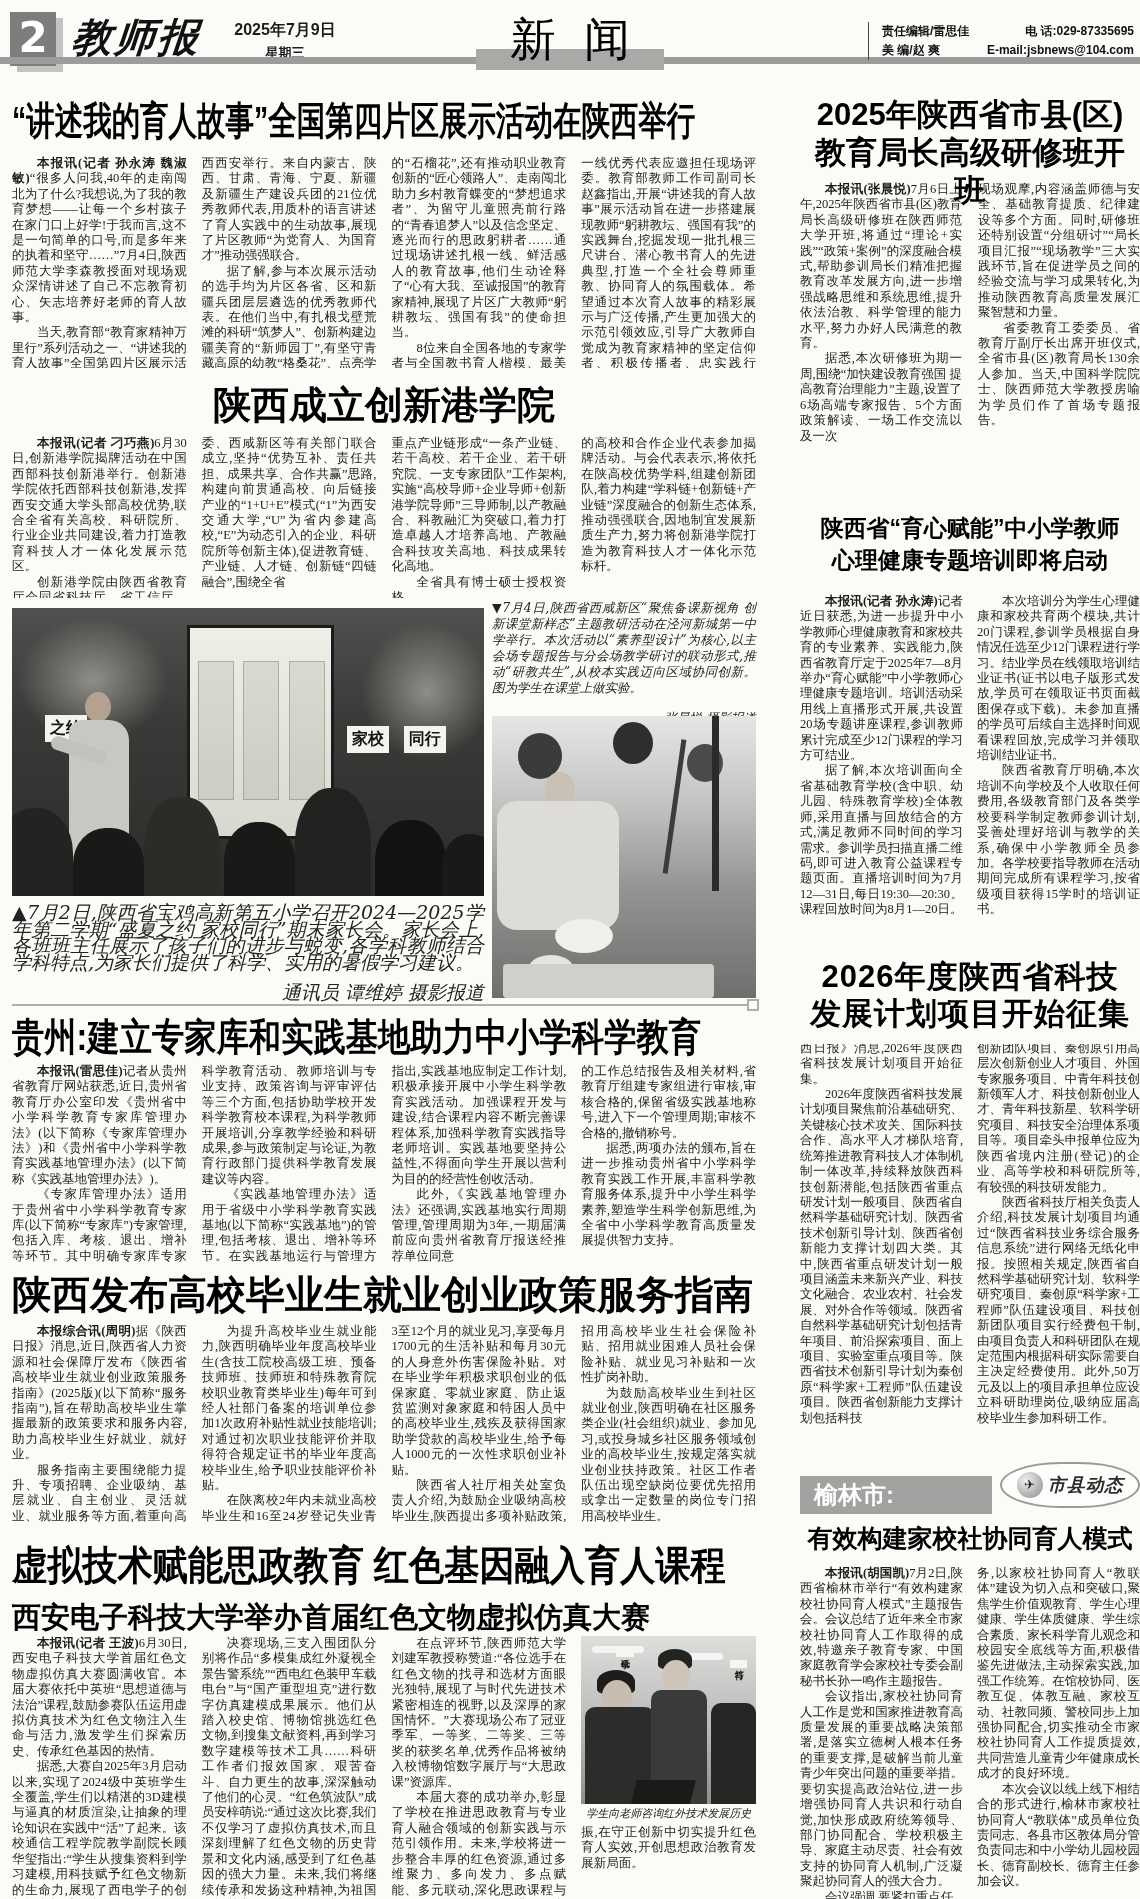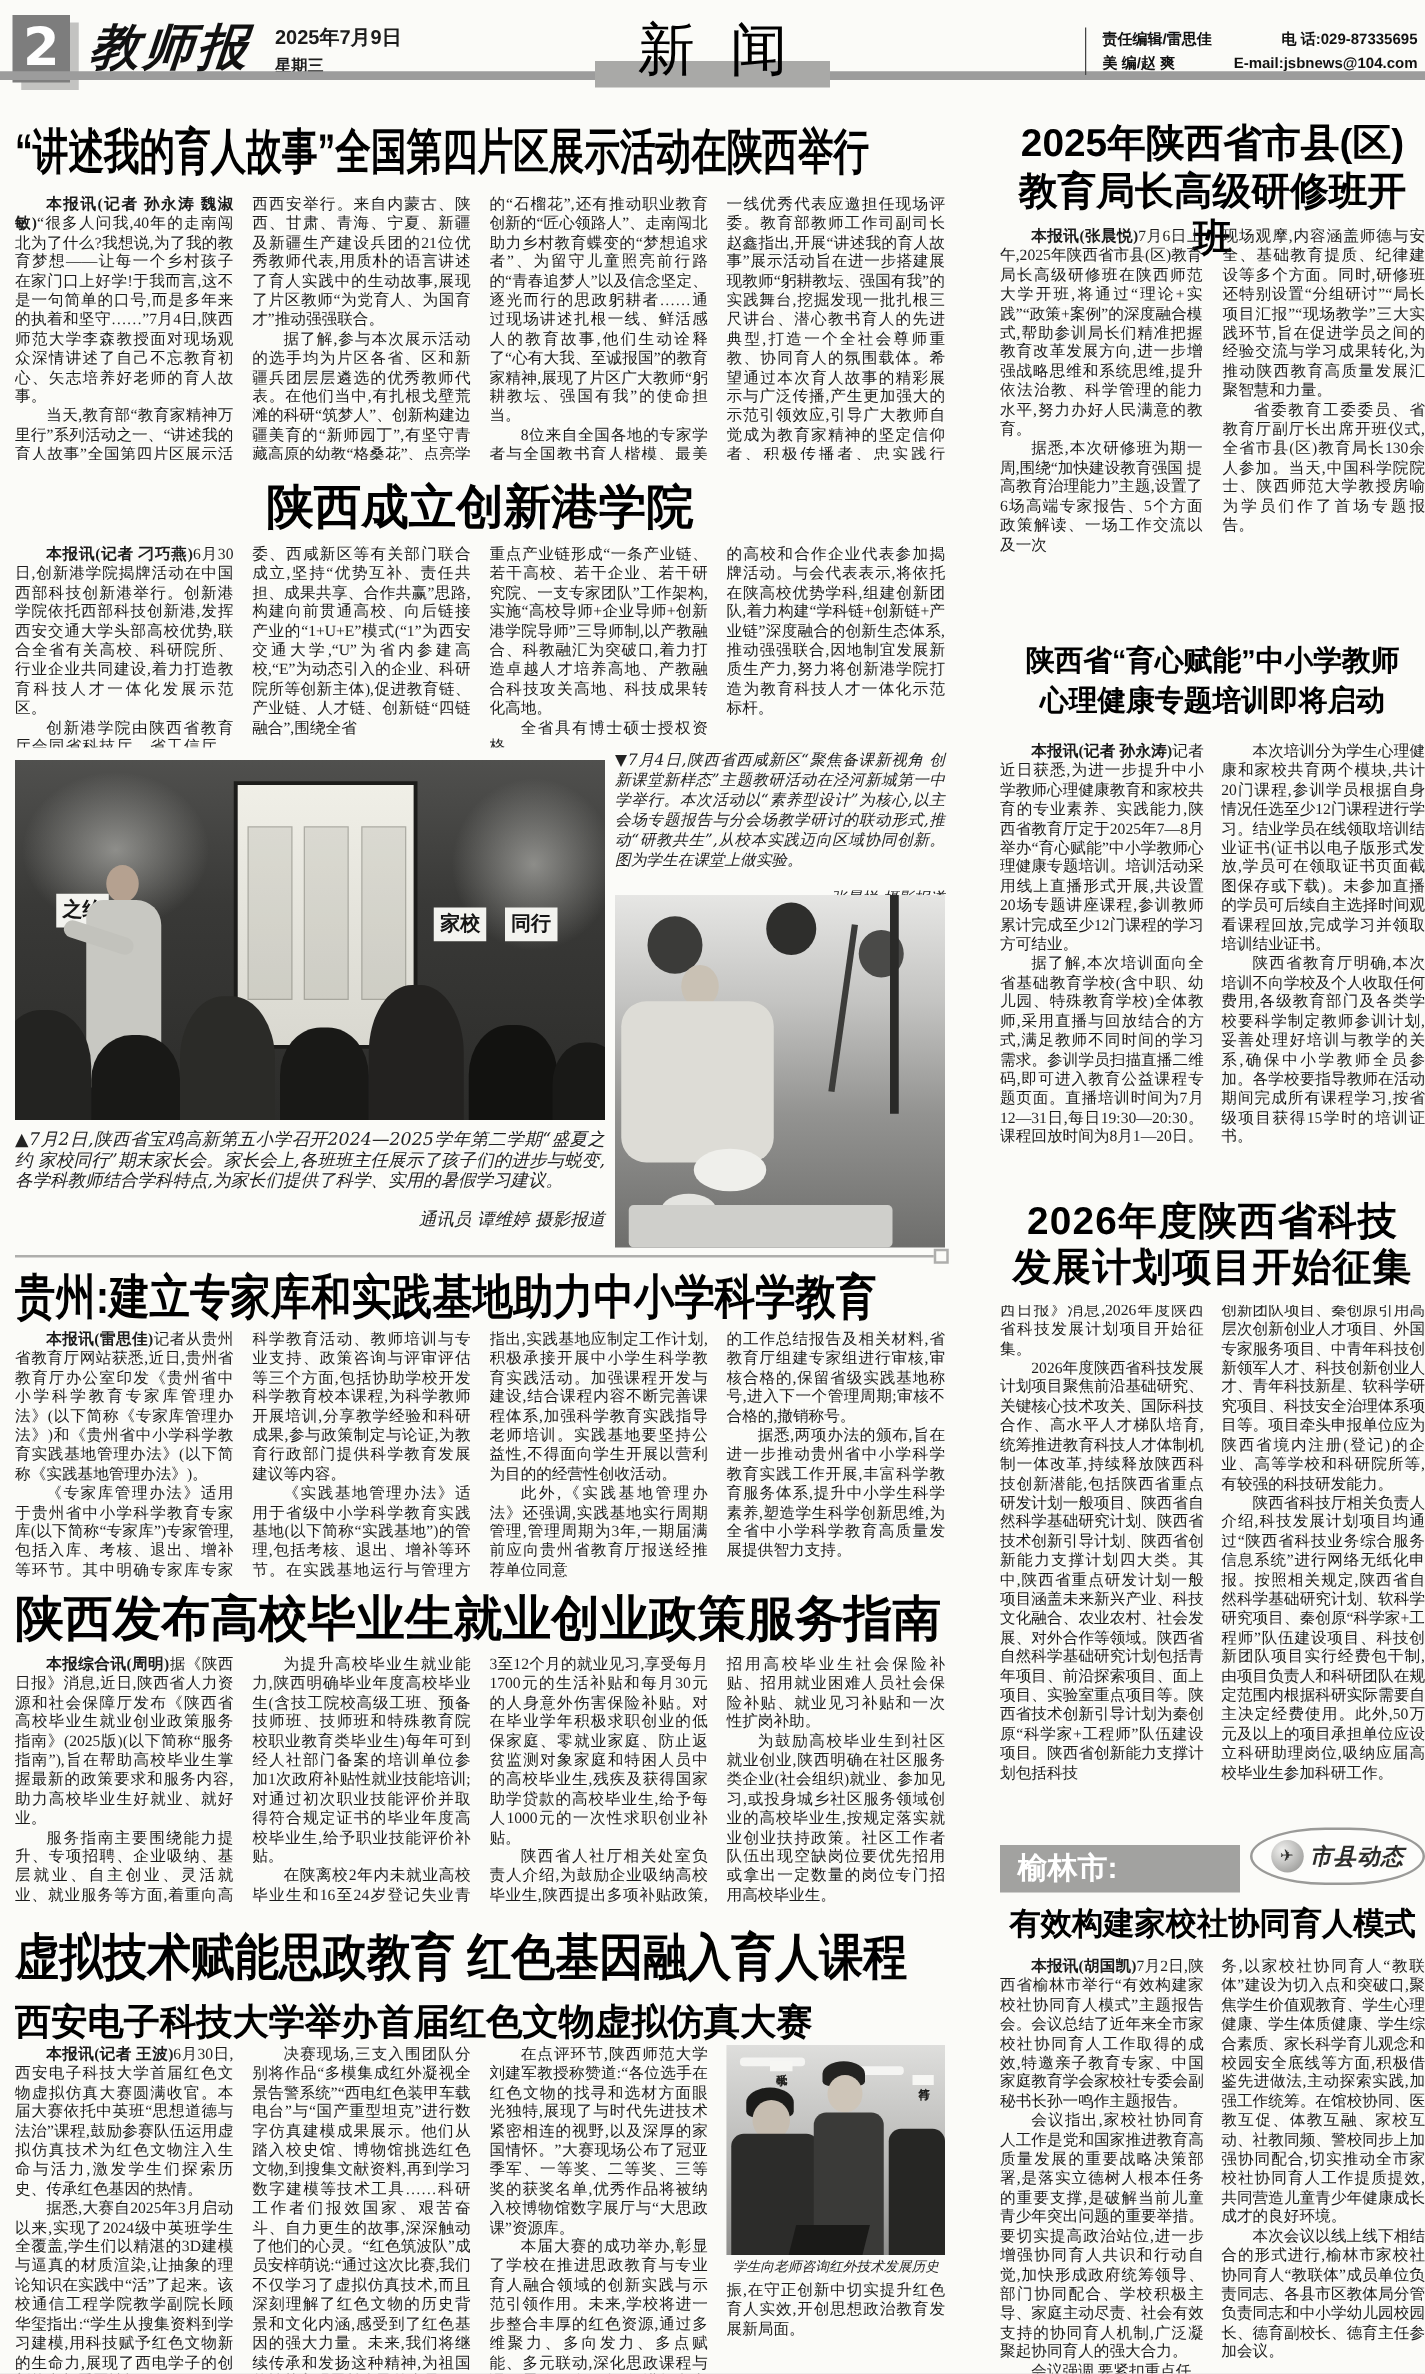--- a/index.html
+++ b/index.html
@@ -6,21 +6,21 @@
   .page{position:relative;width:1140px;height:1899px;margin:0 auto;background:#fbfbf8;
         font-family:"Liberation Serif",serif;color:#1c1c1c;overflow:hidden;}
   .abs{position:absolute;}
 
   
   .pageno{left:10px;top:12px;width:46px;height:54px;background:#7d7d7d;color:#fff;
           font-family:"DejaVu Sans",sans-serif;font-weight:bold;font-size:42px;line-height:52px;
           text-align:center;box-shadow:7px 6px 0 #c3c3c1;}
   .masthead{left:72px;top:10px;font-family:"DejaVu Serif",serif;font-style:italic;font-weight:bold;
             font-size:40px;letter-spacing:3px;transform:skewX(-5deg);color:#111;}
-  .dateblock{left:220px;top:20px;width:130px;
+  .dateblock{left:220px;top:20px;width:130px;text-align:center;
              font-family:"Liberation Sans",sans-serif;font-weight:bold;}
   .dateblock .d1{font-size:16px;}
   .dateblock .d2{font-size:13px;margin-top:3px;}
   .headbar{left:0;top:57px;width:1140px;height:7px;background:#9c9c9c;}
   .sectitle{left:50%;top:12px;transform:translateX(-50%);font-family:"Liberation Sans",sans-serif;
             font-weight:normal;font-size:46px;letter-spacing:28px;text-indent:28px;height:58px;line-height:54px;
             background:linear-gradient(180deg,rgba(0,0,0,0) 64%,#a9a9a7 64%);padding:0 6px;color:#000;}
   .edrule{left:868px;top:22px;width:1px;height:38px;background:#444;}
   .edinfo{left:882px;top:22px;width:252px;font-family:"Liberation Sans",sans-serif;font-weight:bold;
           font-size:12px;line-height:19px;color:#111;}
@@ -53,21 +53,21 @@
   #b-a5{left:12px;top:1636px;width:744px;height:263px;}
   #b-b1{left:800px;top:182px;width:340px;height:320px;gap:16px;}
   #b-b2{left:800px;top:594px;width:340px;height:330px;gap:14px;}
   #b-b3{left:800px;top:1044px;width:340px;height:382px;gap:14px;align-items:flex-end;}
   #b-b4{left:800px;top:1566px;width:340px;height:333px;gap:14px;}
 
   
   .cap{position:absolute;font-family:"DejaVu Serif",serif;font-style:italic;text-align:justify;color:#222;}
   .cap .credit{text-align:right;margin-top:14px;}
   #capR{left:492px;top:600px;width:264px;height:112px;font-size:12.5px;line-height:16px;}
-  #capL{left:12px;top:904px;width:472px;height:88px;font-size:14px;line-height:16.5px;}
+  #capL{left:12px;top:904px;width:472px;height:88px;font-size:19px;line-height:16.5px;}
   .pcap{font-family:"DejaVu Serif",serif;font-style:italic;font-size:11px;line-height:14px;
         text-align:center;margin:3px 0 4px;}
 
   
   #div1{left:12px;top:1004px;width:738px;height:2px;background:#aeaeac;}
   #div1sq{left:747px;top:999px;width:8px;height:8px;border:2px solid #aeaeac;background:#fbfbf8;}
   #yulinbox{left:800px;top:1476px;width:192px;height:38px;background:#a2a2a0;color:#fff;
             font-family:"Liberation Sans",sans-serif;font-weight:bold;font-size:24px;line-height:38px;
             padding-left:14px;box-sizing:border-box;}
   #dynbadge{left:1000px;top:1462px;width:140px;height:46px;}

